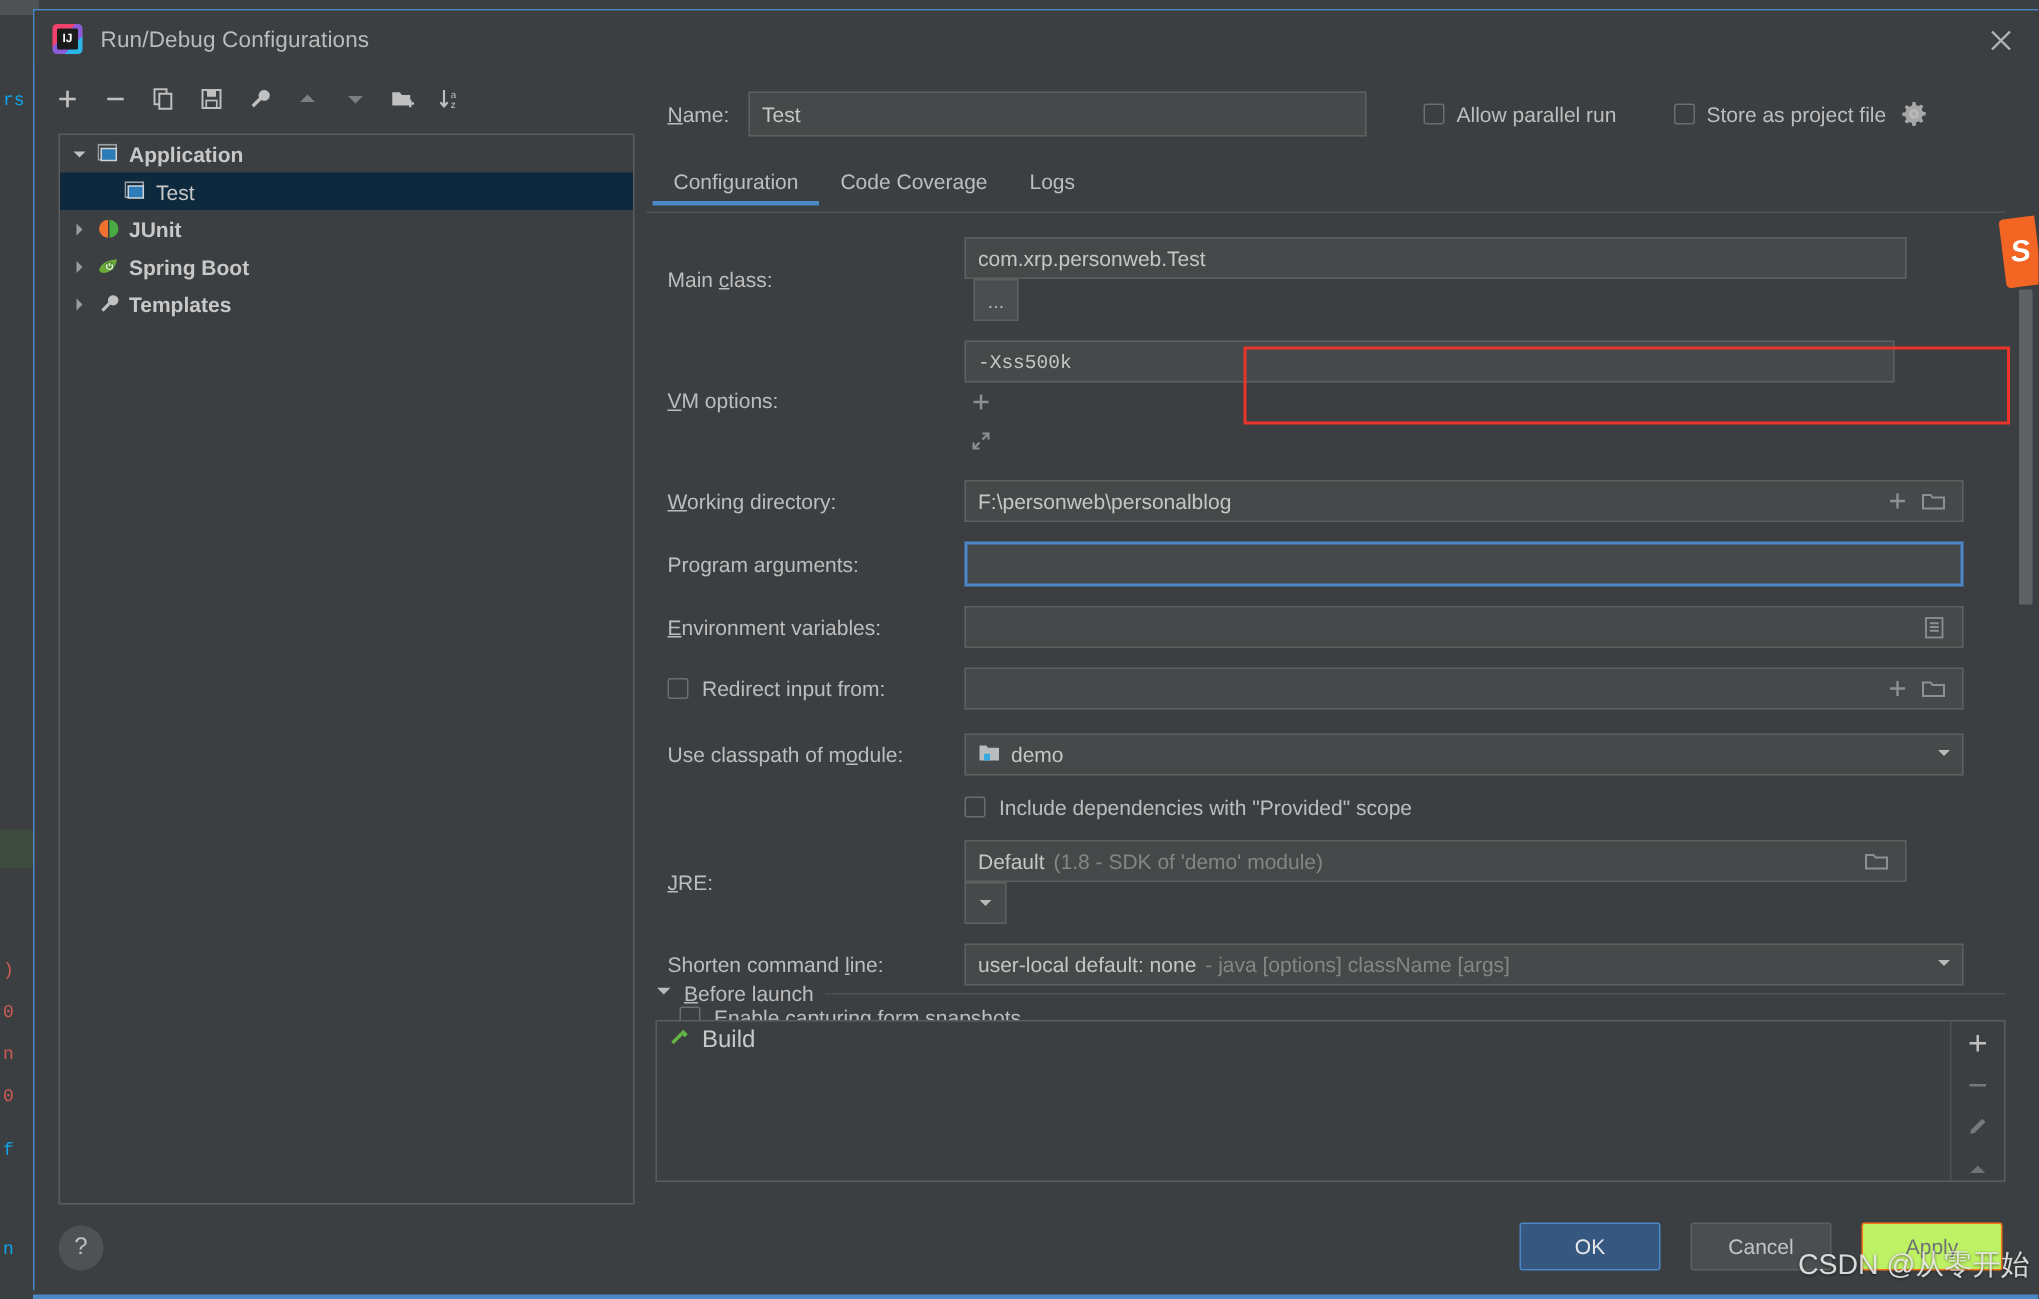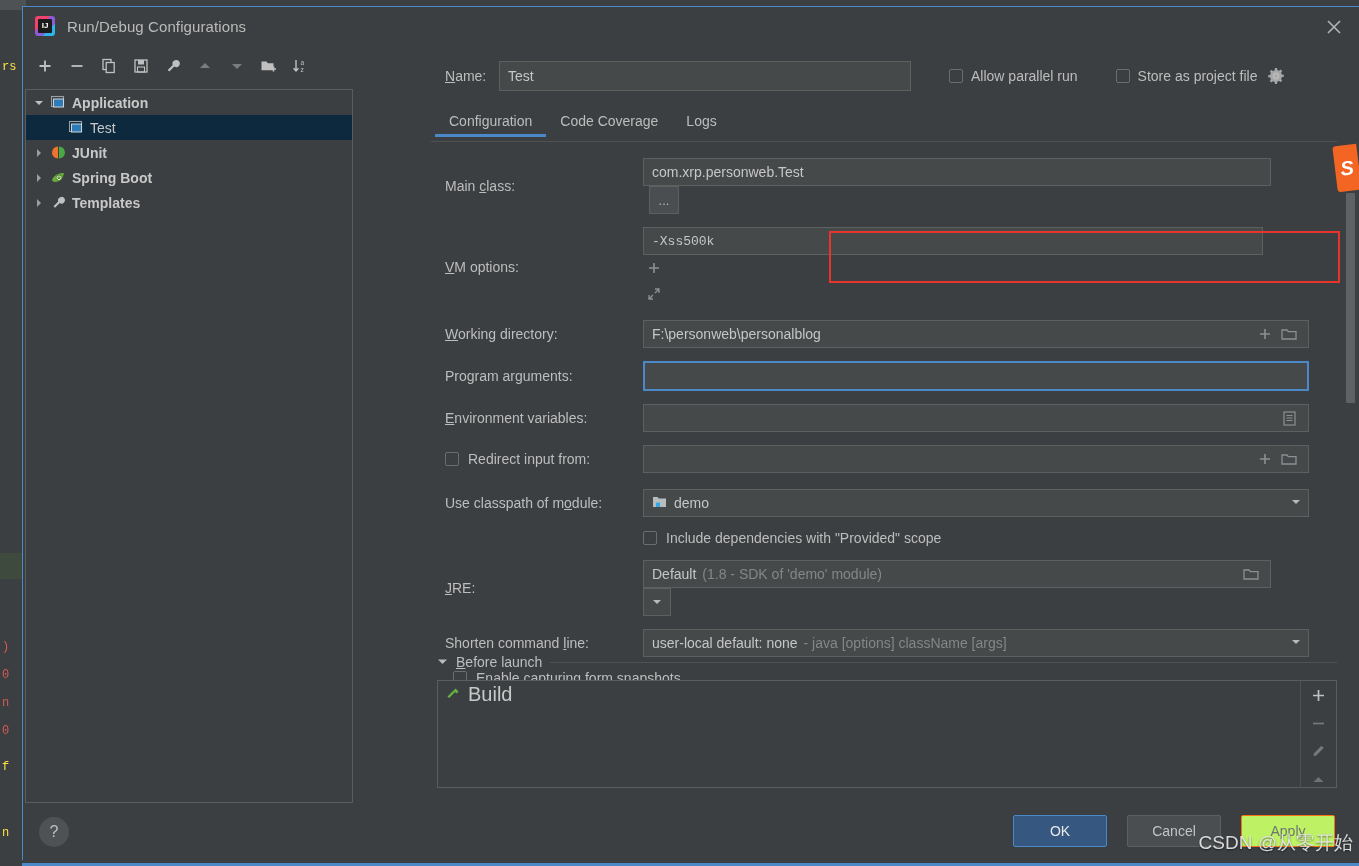--- a/index.html
+++ b/index.html
@@ -11,21 +11,21 @@
   }
   body { position: relative; }
 
   
   #bg-strip {
     position: absolute; left: 0; top: 0; width: 26px; height: 866px;
     background: #3c3f41; overflow: hidden;
   }
   #bg-strip .bg-top { position:absolute; left:0; top:0; width:26px; height:10px; background:#4e5254; }
   #bg-strip .bg-txt {
-    position: absolute; left: 0; font-size: 12px; color: #fde047;
+    position: absolute; left: 0; font-size: 12px; color: #0ea5e9;
     font-family: "Liberation Mono", monospace; white-space: nowrap;
   }
   #bg-strip .bg-red { color: #cf5b56; }
   #bg-strip .bg-green-band {
     position:absolute; left:0; top:553px; width:26px; height:26px; background:#3f4a3f;
   }
 
   
   #dialog {
     position: absolute; left: 22px; top: 6px;
@@ -66,21 +66,21 @@
   #tree-toolbar {
     display: flex; align-items: center; gap: 4px;
     padding: 8px 0 8px 8px; height: 42px;
   }
   .tb-btn {
     width: 28px; height: 26px; display: flex; align-items: center; justify-content: center;
     cursor: pointer; border-radius: 2px;
   }
   .tb-btn svg { display: block; }
   #tree-box {
-    position: absolute; left: 2px; top: 44px; width: 328px; height: 714px;
+    position: absolute; left: 16px; top: 44px; width: 384px; height: 714px;
     border: 1px solid #5a5d5e; background: #3c3f41; overflow: hidden;
   }
   .tree-row {
     display: flex; align-items: center; height: 25px; padding-left: 4px;
     font-size: 14px; color: #c8c8c8; cursor: pointer; white-space: nowrap;
   }
   .tree-row.group { font-weight: bold; }
   .tree-row.selected { background: #0d293e; }
   .tree-row .twisty { width: 18px; display:flex; align-items:center; justify-content:center; }
   .tree-row .t-icon { width: 20px; display:flex; align-items:center; justify-content:center; margin-right:3px;}
@@ -170,21 +170,21 @@
 
   
   #before-launch-wrap { position: absolute; left: 14px; top: 608px; right: 22px; }
   #bl-header { display: flex; align-items: center; gap: 8px; }
   #bl-line { flex: 1; height: 1px; background: #4e5254; }
   #bl-box {
     margin-top: 9px; border: 1px solid #5a5d5e; height: 108px; display: flex; background: #3c3f41;
   }
   #bl-list { flex: 1; }
   .bl-item { display: flex; align-items: center; gap: 8px; height: 26px; padding-left: 8px;
-    font-size: 20px; color: #c8c8c8; cursor: pointer; }
+    font-size: 16px; color: #c8c8c8; cursor: pointer; }
   #bl-side {
     width: 36px; border-left: 1px solid #4e5254; display: flex; flex-direction: column;
     align-items: center; padding-top: 6px; gap: 12px;
   }
   .bl-sbtn { width: 22px; height: 20px; display: flex; align-items: center; justify-content: center; cursor: pointer; }
 
   
   #footer-btns {
     position: absolute; right: 24px; bottom: 14px; display: flex; gap: 20px; align-items: center;
   }

